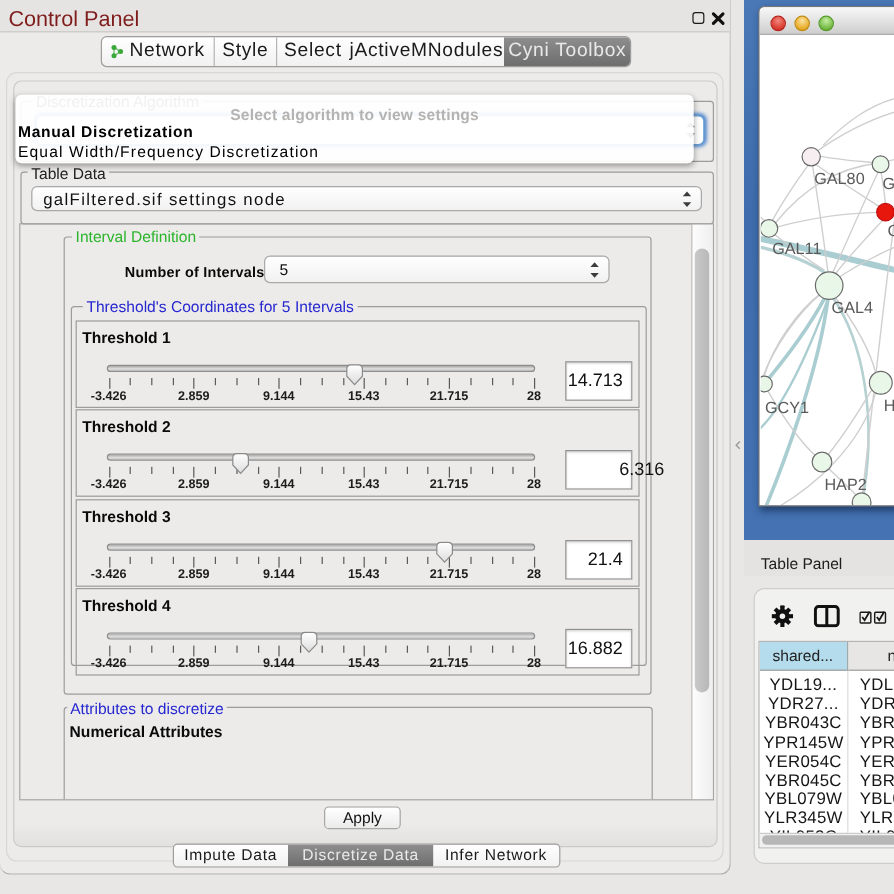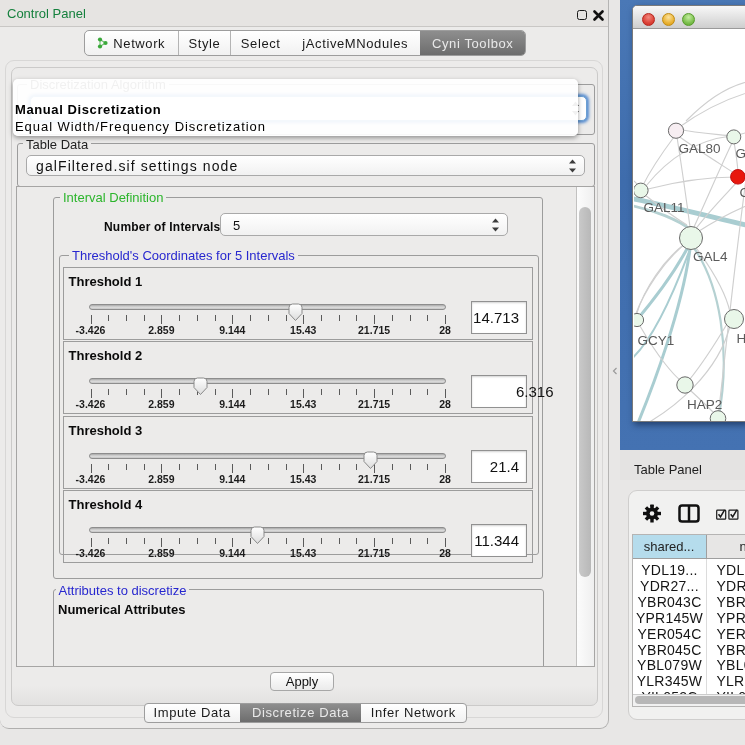--- a/index.html
+++ b/index.html
@@ -24,29 +24,29 @@
 .rowtxt{position:absolute;font-size:14px;color:#151515;white-space:nowrap;letter-spacing:0.25px;}
 </style>
 </head>
 <body>
 <div id="page">
 
 <div class="abs" id="cpwin" style="left:0;top:0;width:608px;height:728px;background:#ecebea;
  border-right:1px solid #b5b4b3;border-bottom:1px solid #b0afae;border-radius:0 0 9px 9px;"></div>
 
 <div class="abs" style="left:0;top:0;width:608px;height:26px;background:#e6e4e2;border-bottom:1px solid #c9c7c5;"></div>
-<div class="abs" style="left:7px;top:6px;font-size:13px;color:#15803d;">Control Panel</div>
+<div class="abs" style="left:7px;top:6px;font-size:18px;color:#7f1d1d;">Control Panel</div>
 <div class="abs" style="left:577px;top:10px;width:8px;height:8px;border:1.6px solid #1a1a1a;border-radius:2.5px;"></div>
 <svg class="abs" style="left:593px;top:10px;" width="11" height="11" viewBox="0 0 11 11">
  <path d="M1.5 1.5 L9.5 9.5 M9.5 1.5 L1.5 9.5" stroke="#111" stroke-width="2.6" stroke-linecap="round"></path>
 </svg>
 
 <div class="abs" id="toptabs" style="left:84px;top:30px;width:442px;height:26px;display:flex;
  background:linear-gradient(#ffffff,#f1f1f1);border:1px solid #9d9d9d;border-radius:5px;box-sizing:border-box;
- font-size:13px;color:#1a1a1a;letter-spacing:0.6px;overflow:hidden;">
+ font-size:16px;color:#1a1a1a;letter-spacing:0.6px;overflow:hidden;">
   <div class="seg" style="width:93px;">
     <svg width="11" height="14" viewBox="0 0 11 14" style="margin-right:5px;">
       <path d="M3 3.5 L3 10.5 M3 3.5 L8.5 7 M3 10.5 L8.5 7" stroke="#6fbe6f" stroke-width="1.1" fill="none"></path>
       <circle cx="3" cy="3.5" r="2.1" fill="#3aa83a"></circle>
       <circle cx="3" cy="10.5" r="2.1" fill="#3aa83a"></circle>
       <circle cx="8.5" cy="7" r="2.1" fill="#3aa83a"></circle>
     </svg>Network</div>
   <div class="seg" style="width:53px;border-left:1px solid #b4b4b4;">Style</div>
   <div class="seg" style="width:60px;border-left:1px solid #b4b4b4;">Select</div>
   <div class="seg" style="width:131px;">jActiveMNodules</div>
@@ -252,21 +252,21 @@
   <div class="tlabel" style="left:381.5px;top:56px;">28</div>
   <svg style="position:absolute;left:186.1px;top:34.5px;" width="15" height="19" viewBox="0 0 15 19">
     <defs>
               <linearGradient id="thg4" x1="0" y1="0" x2="0" y2="1">
       <stop offset="0" stop-color="#ffffff"></stop>
                 <stop offset="1" stop-color="#dcdcdc"></stop>
               </linearGradient>
             </defs>
     <path d="M1 4.5 Q1 1 4.5 1 L10.5 1 Q14 1 14 4.5 L14 10.5 L7.5 17.5 L1 10.5 Z" fill="url(#thg4)" stroke="#8a8a8a" stroke-width="1"></path>
   </svg>
-  <div class="tfield" style="left:407.5px;top:33px;">11.344</div>
+  <div class="tfield" style="left:407.5px;top:33px;">16.882</div>
 </div>
 
   <div class="grp" style="left:35.5px;top:402px;width:489px;height:90px;"></div>
   <div class="gtitle" style="left:38.5px;top:395.5px;color:#2727cf;">Attributes to discretize</div>
   <div class="abs" style="left:41px;top:415px;font-size:13px;font-weight:bold;color:#0a0a0a;">Numerical Attributes</div>
  </div>
 </div>
 
 <div class="abs" style="left:270px;top:672px;width:64px;height:19px;background:linear-gradient(#ffffff,#ebebeb);
  border:1px solid #a7a7a7;border-radius:4px;box-sizing:border-box;font-size:13px;color:#111;
@@ -275,20 +275,21 @@
 <div class="abs" style="left:143.5px;top:702.5px;width:323px;height:20px;display:flex;
  background:linear-gradient(#ffffff,#f1f1f1);border:1px solid #9d9d9d;border-radius:4px;box-sizing:border-box;
  font-size:13px;color:#1a1a1a;letter-spacing:0.6px;overflow:hidden;">
   <div class="seg" style="width:96px;">Impute Data</div>
   <div class="seg" style="width:122px;background:linear-gradient(#8e8e8e,#6d6d6d);color:#e9e9e9;">Discretize Data</div>
   <div class="seg" style="width:105px;">Infer Network</div>
 </div>
 
 <div class="abs" style="left:13px;top:79px;width:565px;height:57px;background:rgba(255,255,255,0.93);
  border-radius:5px;box-shadow:0 2px 5px rgba(0,0,0,0.38);"></div>
+<div class="abs" style="left:13px;top:87.5px;width:565px;text-align:center;font-size:13px;font-weight:bold;color:#b4b3b2;letter-spacing:0.15px;">Select algorithm to view settings</div>
 <div class="abs" style="left:15px;top:102px;font-size:13px;font-weight:bold;color:#000;letter-spacing:0.6px;">Manual Discretization</div>
 <div class="abs" style="left:15px;top:118.5px;font-size:13px;color:#000;letter-spacing:0.95px;">Equal Width/Frequency Discretization</div>
 
 <div class="abs" style="left:620px;top:0;width:125px;height:452px;
  background:linear-gradient(#4a78b6,#3e6cac 40%,#4472b2);"></div>
 
 <div class="abs" style="left:632px;top:5px;width:113px;height:415px;border:1px solid #7a7a7a;
  border-radius:5px 0 0 0;box-shadow:2px 3px 6px rgba(10,25,55,0.55);background:#fff;overflow:hidden;">
   <div style="position:absolute;left:0;top:0;width:113px;height:22px;
    background:linear-gradient(#f8f8f8,#cecece);border-bottom:1px solid #9a9a9a;"></div>

